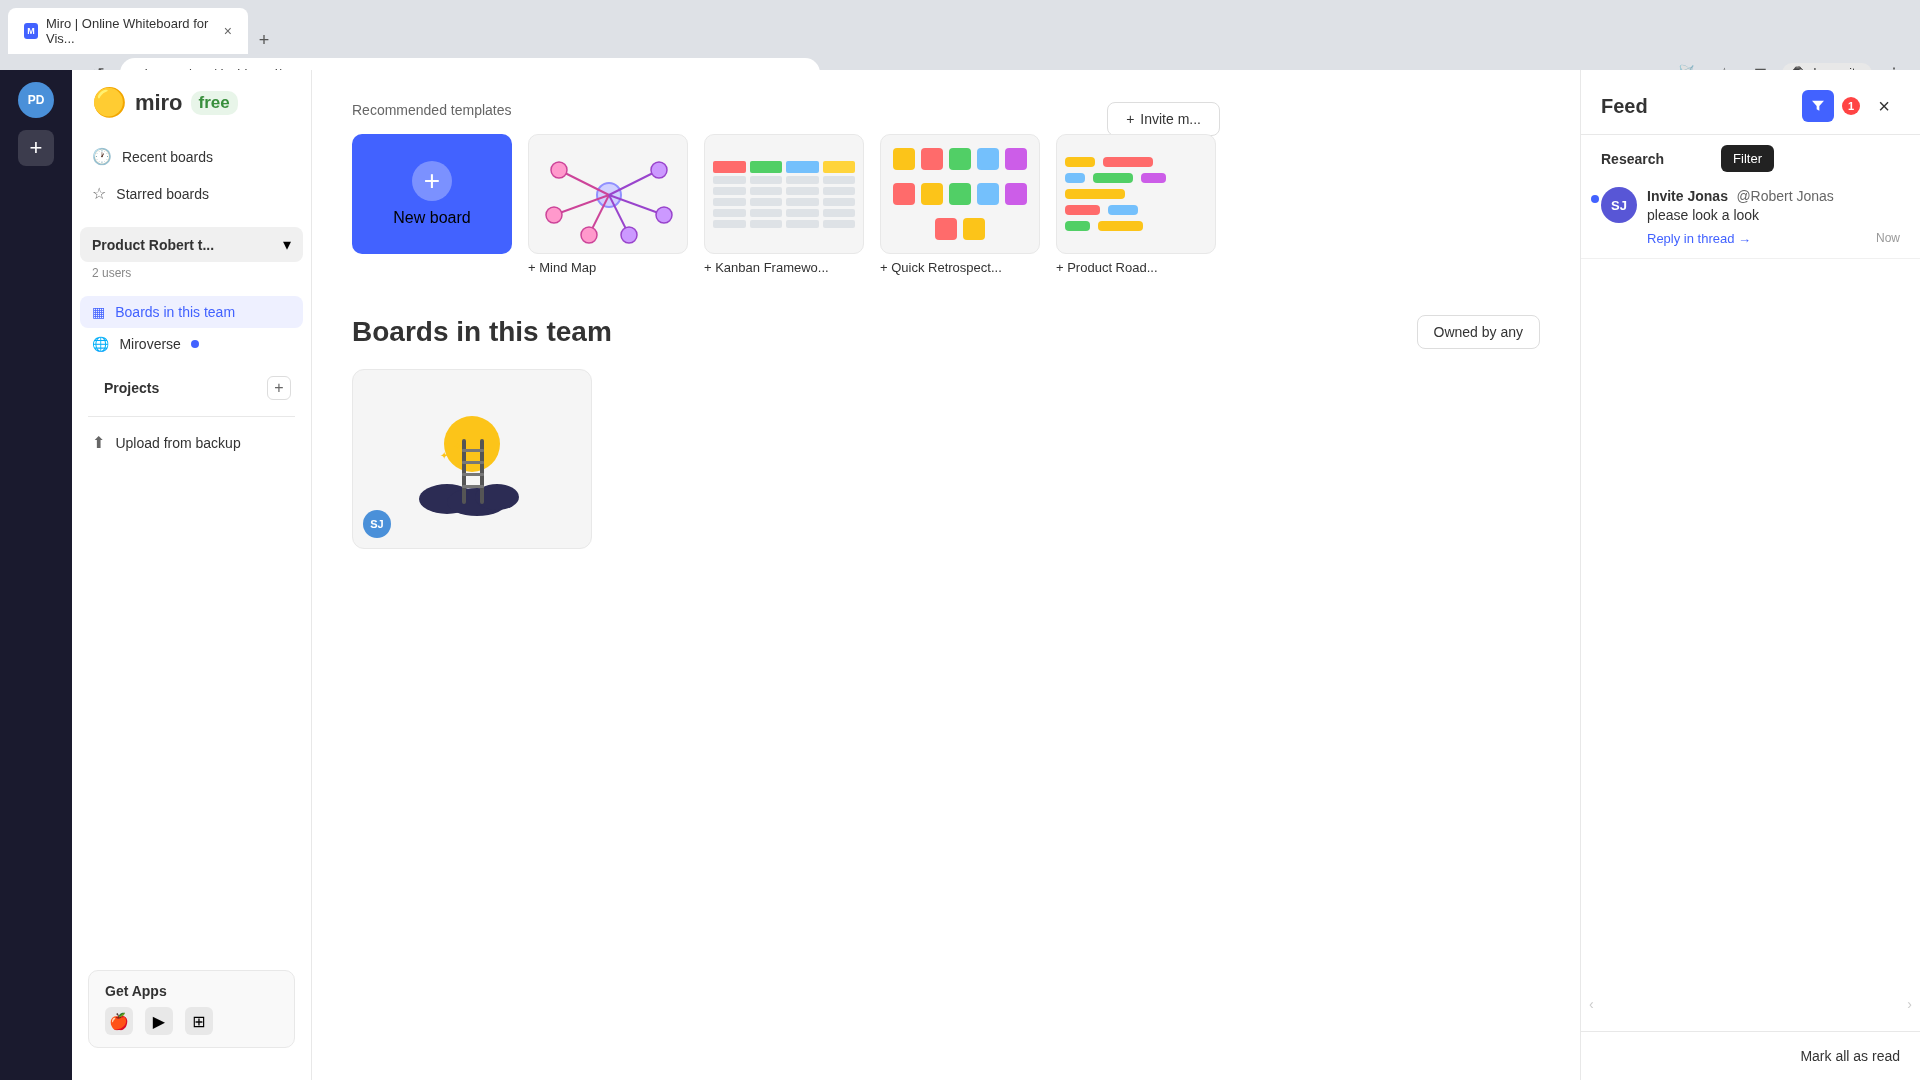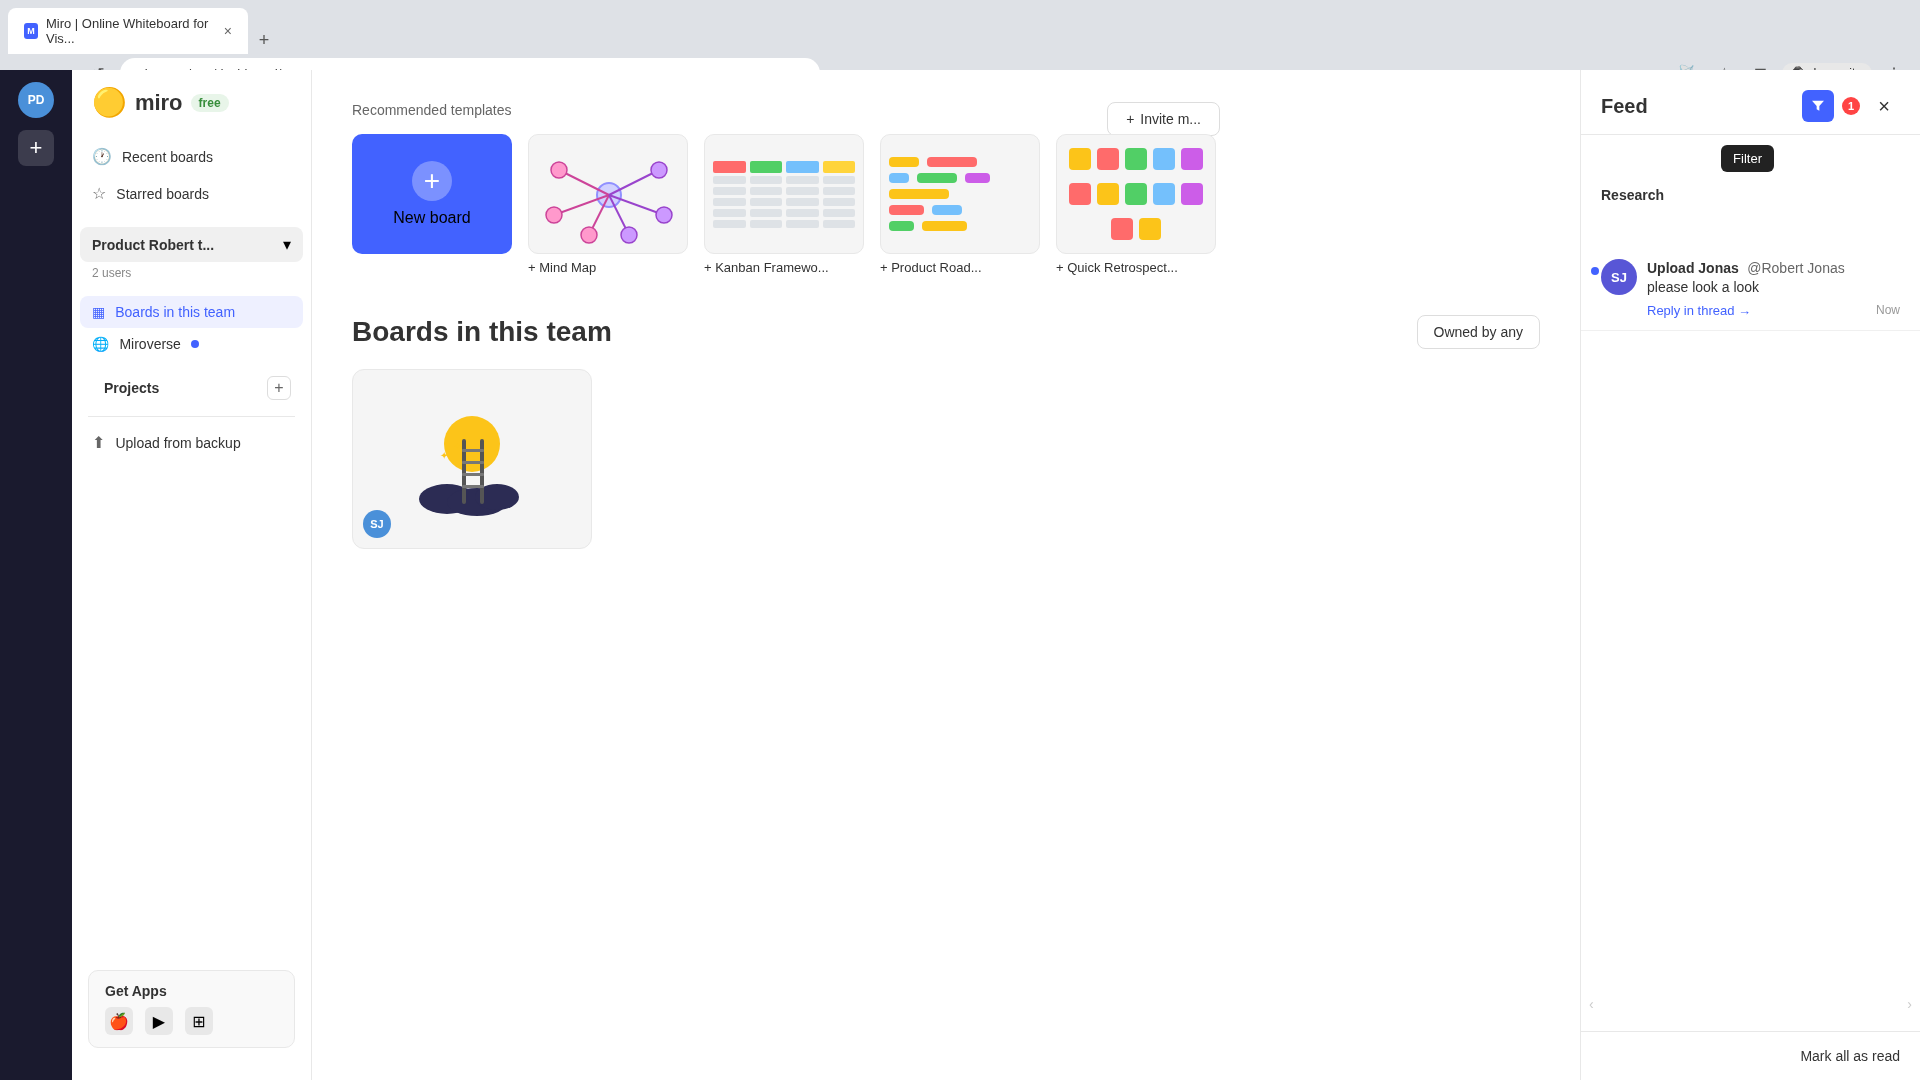--- a/index.html
+++ b/index.html
@@ -24,21 +24,21 @@
 
     
     .left-rail { width: 72px; background: #1a1a2e; display: flex; flex-direction: column; align-items: center; padding: 12px 0; gap: 12px; flex-shrink: 0; }
     .avatar { width: 36px; height: 36px; border-radius: 50%; background: #4a90d9; color: white; font-size: 12px; font-weight: bold; display: flex; align-items: center; justify-content: center; }
     .rail-add { width: 36px; height: 36px; border-radius: 8px; background: rgba(255,255,255,0.15); color: white; font-size: 22px; display: flex; align-items: center; justify-content: center; cursor: pointer; }
 
     
     .sidebar { width: 240px; background: white; border-right: 1px solid #e8e8e8; display: flex; flex-direction: column; padding: 16px 0; flex-shrink: 0; }
     .miro-logo { display: flex; align-items: center; gap: 8px; padding: 0 20px 20px; }
     .miro-logo-text { font-size: 22px; font-weight: 700; color: #333; }
-    .miro-free-badge { background: #e8f5e9; color: #388e3c; font-size: 12px; padding: 2px 8px; border-radius: 10px; font-weight: 600; }
+    .miro-free-badge { background: #e8f5e9; color: #388e3c; font-size: 17px; padding: 2px 8px; border-radius: 10px; font-weight: 600; }
     .sidebar-nav { display: flex; flex-direction: column; gap: 2px; padding: 0 8px; }
     .sidebar-nav-item { display: flex; align-items: center; gap: 10px; padding: 8px 12px; border-radius: 8px; cursor: pointer; font-size: 14px; color: #333; }
     .sidebar-nav-icon { font-size: 16px; color: #666; }
     .team-section { padding: 16px 8px 8px; }
     .team-dropdown { display: flex; align-items: center; justify-content: space-between; padding: 8px 12px; background: #f0f0f0; border-radius: 8px; cursor: pointer; margin-bottom: 4px; }
     .team-name { font-size: 14px; font-weight: 600; color: #333; }
     .team-users { font-size: 12px; color: #888; padding: 0 12px; }
     .team-nav { display: flex; flex-direction: column; gap: 2px; padding: 0 8px; margin-top: 8px; }
     .team-nav-item { display: flex; align-items: center; gap: 10px; padding: 8px 12px; border-radius: 8px; cursor: pointer; font-size: 14px; color: #4262FF; font-weight: 500; }
     .team-nav-item.active { background: #eef0ff; }
@@ -65,21 +65,21 @@
     .template-thumb { width: 160px; height: 120px; border-radius: 10px; background: #f5f5f5; border: 1px solid #e8e8e8; overflow: hidden; position: relative; cursor: pointer; }
     .template-name { font-size: 13px; color: #333; margin-top: 6px; font-weight: 400; }
     .boards-section-heading { font-size: 28px; font-weight: 700; color: #333; margin-bottom: 20px; display: flex; align-items: center; justify-content: space-between; }
     .owned-by-btn { background: white; border: 1px solid #ddd; border-radius: 8px; padding: 8px 16px; font-size: 14px; color: #333; cursor: pointer; }
     .boards-grid { display: grid; grid-template-columns: repeat(auto-fill, 240px); gap: 20px; }
     .board-card { width: 240px; height: 180px; border-radius: 12px; background: #f5f5f5; border: 1px solid #e8e8e8; position: relative; overflow: hidden; cursor: pointer; }
     .board-card-content { width: 100%; height: 100%; display: flex; align-items: center; justify-content: center; }
     .board-card-avatar { position: absolute; bottom: 10px; left: 10px; width: 28px; height: 28px; border-radius: 50%; background: #4a90d9; color: white; font-size: 11px; font-weight: bold; display: flex; align-items: center; justify-content: center; }
 
     
-    .feed-panel { width: 340px; background: white; border-left: 1px solid #e8e8e8; display: flex; flex-direction: column; flex-shrink: 0; position: relative; gap: 36px; }
+    .feed-panel { width: 340px; background: white; border-left: 1px solid #e8e8e8; display: flex; flex-direction: column; flex-shrink: 0; position: relative; }
     .feed-header { display: flex; align-items: center; justify-content: space-between; padding: 20px 20px 12px; border-bottom: 1px solid #e8e8e8; }
     .feed-title { font-size: 20px; font-weight: 700; color: #333; }
     .feed-header-actions { display: flex; align-items: center; gap: 8px; }
     .feed-icon-btn { width: 32px; height: 32px; border-radius: 6px; background: #4262FF; color: white; border: none; display: flex; align-items: center; justify-content: center; cursor: pointer; font-size: 15px; }
     .feed-close-btn { width: 32px; height: 32px; border-radius: 6px; background: transparent; color: #333; border: none; display: flex; align-items: center; justify-content: center; cursor: pointer; font-size: 20px; }
     .feed-notification-count { background: #ff4444; color: white; border-radius: 50%; width: 18px; height: 18px; font-size: 11px; display: flex; align-items: center; justify-content: center; font-weight: bold; }
     .feed-section-label { font-size: 14px; font-weight: 600; color: #333; padding: 16px 20px 8px; }
     .feed-item { padding: 12px 20px; border-bottom: 1px solid #f0f0f0; display: flex; gap: 10px; position: relative; }
     .feed-unread-dot { width: 8px; height: 8px; background: #4262FF; border-radius: 50%; position: absolute; left: 10px; top: 20px; }
     .feed-avatar { width: 36px; height: 36px; border-radius: 50%; background: #5856d6; color: white; font-size: 13px; font-weight: bold; display: flex; align-items: center; justify-content: center; flex-shrink: 0; }
@@ -291,65 +291,65 @@
                 <div class="kanban-cell"></div>
                 <div class="kanban-cell"></div>
             </div>
           </div>
         </div>
         <div class="template-name">+ Kanban Framewo...</div>
       </div>
 
       <div class="template-card">
         <div class="template-thumb">
-          <div class="roadmap-visual">
-            <div class="roadmap-bar-row">
-              <div class="roadmap-bar" style="width:30px;background:#fcc419;"></div>
-              <div class="roadmap-bar" style="width:50px;background:#ff6b6b;margin-left:4px;"></div>
-            </div>
-            <div class="roadmap-bar-row">
-              <div class="roadmap-bar" style="width:20px;background:#74c0fc;"></div>
-              <div class="roadmap-bar" style="width:40px;background:#51cf66;margin-left:4px;"></div>
-              <div class="roadmap-bar" style="width:25px;background:#cc5de8;margin-left:4px;"></div>
-            </div>
-            <div class="roadmap-bar-row">
-              <div class="roadmap-bar" style="width:60px;background:#fcc419;"></div>
-            </div>
-            <div class="roadmap-bar-row">
-              <div class="roadmap-bar" style="width:35px;background:#ff6b6b;"></div>
-              <div class="roadmap-bar" style="width:30px;background:#74c0fc;margin-left:4px;"></div>
-            </div>
-            <div class="roadmap-bar-row">
-              <div class="roadmap-bar" style="width:25px;background:#51cf66;"></div>
-              <div class="roadmap-bar" style="width:45px;background:#fcc419;margin-left:4px;"></div>
-            </div>
-          </div>
-        </div>
-        <div class="template-name">+ Product Road...</div>
-      </div>
-
-      <div class="template-card">
-        <div class="template-thumb">
           <div class="retro-visual">
             <div class="retro-dot" style="background:#fcc419;"></div>
             <div class="retro-dot" style="background:#ff6b6b;"></div>
             <div class="retro-dot" style="background:#51cf66;"></div>
             <div class="retro-dot" style="background:#74c0fc;"></div>
             <div class="retro-dot" style="background:#cc5de8;"></div>
             <div class="retro-dot" style="background:#ff6b6b;"></div>
             <div class="retro-dot" style="background:#fcc419;"></div>
             <div class="retro-dot" style="background:#51cf66;"></div>
             <div class="retro-dot" style="background:#74c0fc;"></div>
             <div class="retro-dot" style="background:#cc5de8;"></div>
             <div class="retro-dot" style="background:#ff6b6b;"></div>
             <div class="retro-dot" style="background:#fcc419;"></div>
           </div>
         </div>
         <div class="template-name">+ Quick Retrospect...</div>
       </div>
+
+      <div class="template-card">
+        <div class="template-thumb">
+          <div class="roadmap-visual">
+            <div class="roadmap-bar-row">
+              <div class="roadmap-bar" style="width:30px;background:#fcc419;"></div>
+              <div class="roadmap-bar" style="width:50px;background:#ff6b6b;margin-left:4px;"></div>
+            </div>
+            <div class="roadmap-bar-row">
+              <div class="roadmap-bar" style="width:20px;background:#74c0fc;"></div>
+              <div class="roadmap-bar" style="width:40px;background:#51cf66;margin-left:4px;"></div>
+              <div class="roadmap-bar" style="width:25px;background:#cc5de8;margin-left:4px;"></div>
+            </div>
+            <div class="roadmap-bar-row">
+              <div class="roadmap-bar" style="width:60px;background:#fcc419;"></div>
+            </div>
+            <div class="roadmap-bar-row">
+              <div class="roadmap-bar" style="width:35px;background:#ff6b6b;"></div>
+              <div class="roadmap-bar" style="width:30px;background:#74c0fc;margin-left:4px;"></div>
+            </div>
+            <div class="roadmap-bar-row">
+              <div class="roadmap-bar" style="width:25px;background:#51cf66;"></div>
+              <div class="roadmap-bar" style="width:45px;background:#fcc419;margin-left:4px;"></div>
+            </div>
+          </div>
+        </div>
+        <div class="template-name">+ Product Road...</div>
+      </div>
     </div>
 
     <div class="boards-section-heading">
       <span>Boards in this team</span>
       <button class="owned-by-btn">Owned by any</button>
     </div>
 
     <div class="boards-grid">
       <div class="board-card">
         <div class="board-card-content">
@@ -395,21 +395,21 @@
       </div>
     </div>
 
     <div class="feed-section-label">Research</div>
 
     <div class="feed-item">
       <div class="feed-unread-dot"></div>
       <div class="feed-avatar">SJ</div>
       <div class="feed-item-content">
         <div>
-          <span class="feed-item-author">Upload Jonas</span>
+          <span class="feed-item-author">Invite Jonas</span>
           <span class="feed-item-mention" style="margin-left:4px;">@Robert Jonas</span>
         </div>
         <div class="feed-item-text">please look a look</div>
         <div class="feed-item-actions">
           <a class="feed-reply-link">Reply in thread →</a>
           <span class="feed-timestamp">Now</span>
         </div>
       </div>
     </div>
 

